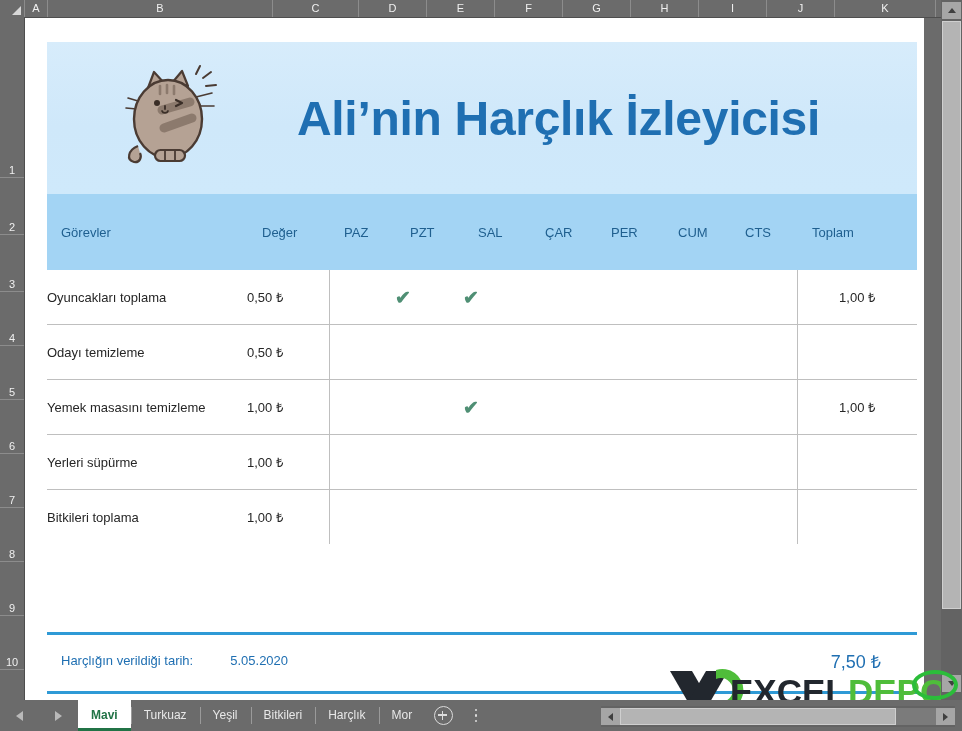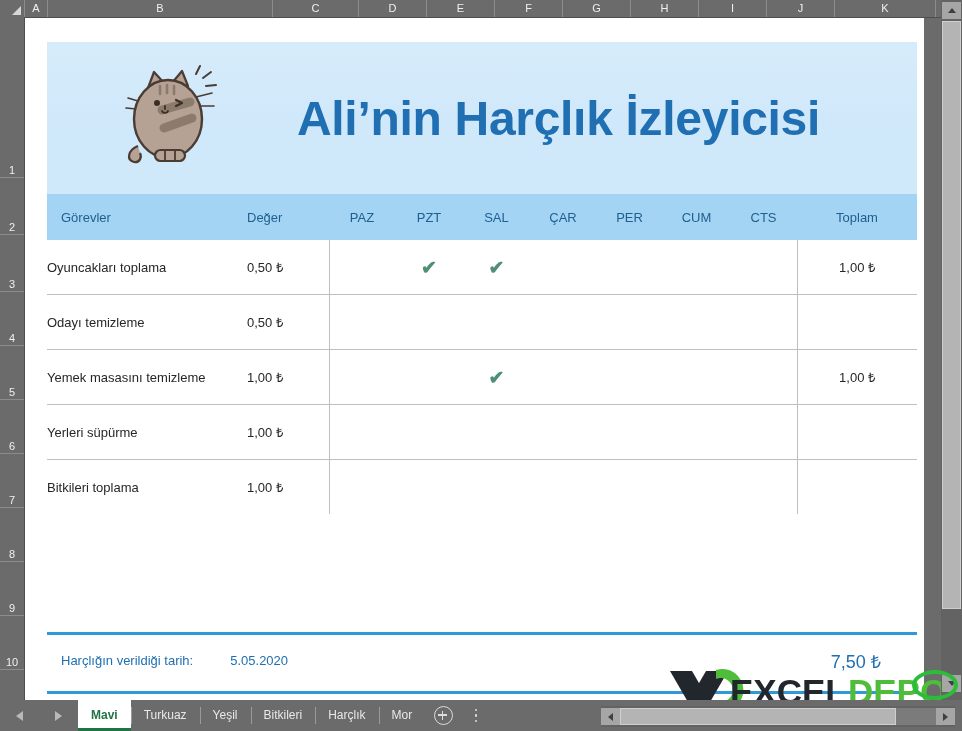--- a/index.html
+++ b/index.html
@@ -61,29 +61,29 @@
     color:#1f6fb2;font-size:48px;font-weight:bold;letter-spacing:-0.3px;
   }
 
   
   .tbl{
     position:absolute;left:22px;top:176px;width:870px;
     border-collapse:collapse;table-layout:fixed;
   }
   .tbl th{
     background:#a3d4f4;color:#1f5f8f;font-size:13px;font-weight:normal;
-    height:46px;padding:0;vertical-align:middle;
+    height:46px;padding:15px;vertical-align:middle;
   }
   .tbl td{
     font-size:13px;color:#262626;height:54px;padding:0;vertical-align:middle;
     border-bottom:1px solid #bfbfbf;background:#fff;
   }
   .c-task{text-align:left;padding-left:14px;}
   .c-val{text-align:left;}
-  .c-day{text-align:center;}
+  .c-day{text-align:left;}
   .c-total{text-align:center;border-left:1px solid #bfbfbf;}
   th.c-task{text-align:left;padding-left:14px;}
   th.c-val{text-align:left;}
   .tbl tr.r-first td{border-top:none;}
   .tbl tr:last-child td{border-bottom:none;}
   .sep-v{border-left:1px solid #bfbfbf;}
   .check{color:#4f8f74;font-size:19px;line-height:1;font-weight:bold;}
 
   
   .rule{

